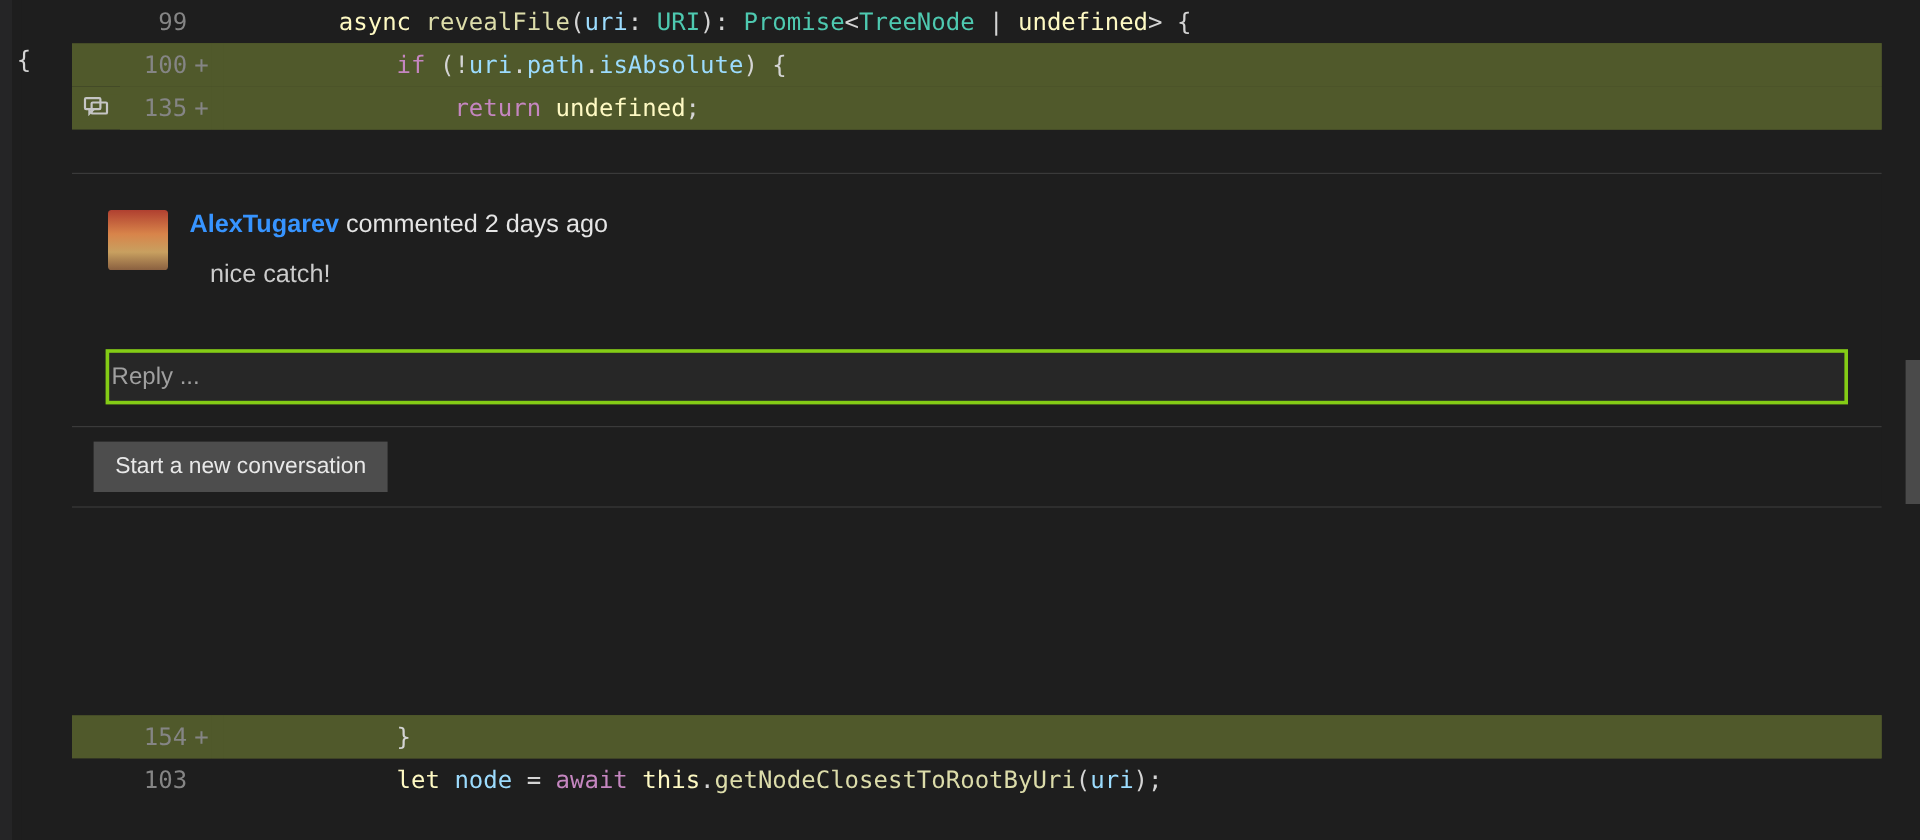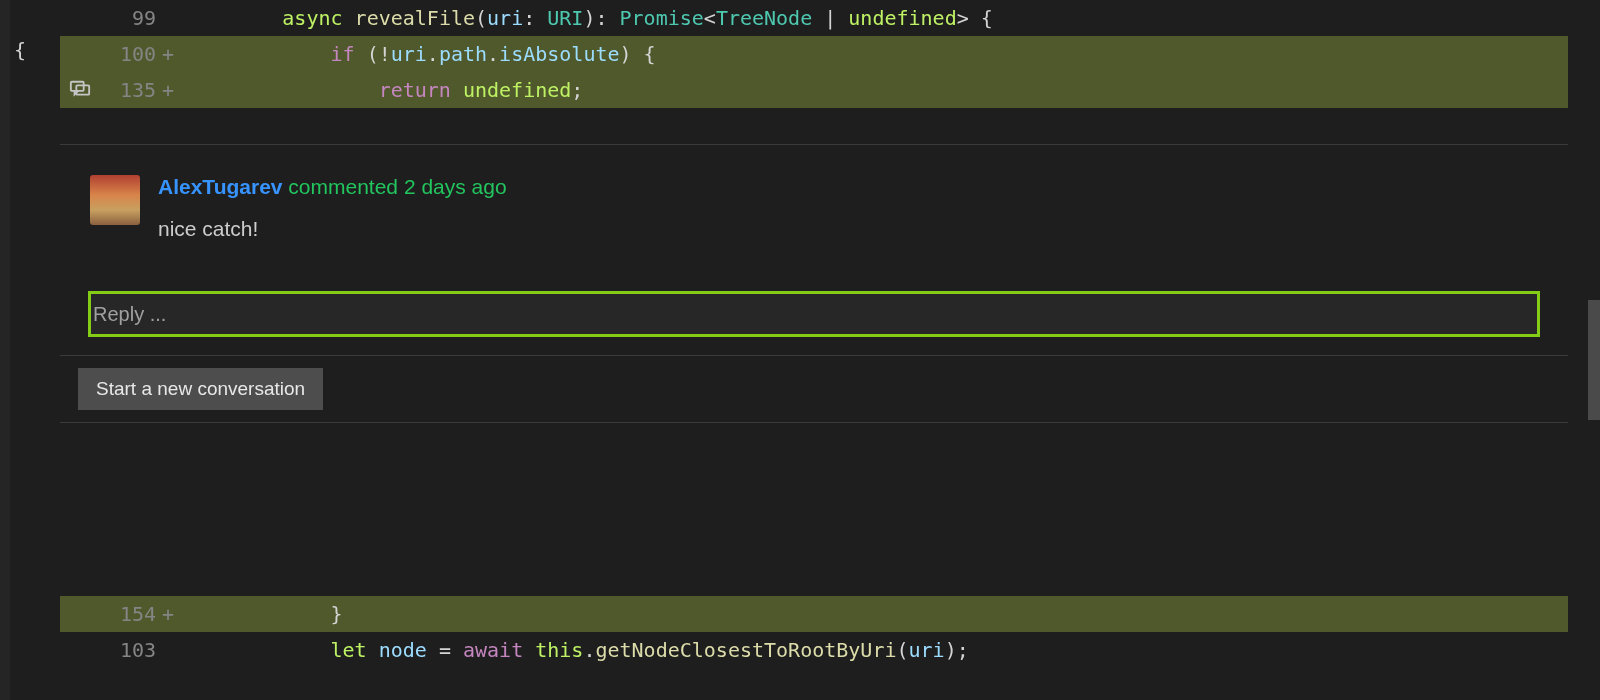--- a/index.html
+++ b/index.html
@@ -77,21 +77,21 @@
   .line.added {
     background: #50592b;
   }
   .line.added .linenum { background: #50592b; }
   .line.added .plus { background: #50592b; }
   .line.added .gutter-icon { background: #50592b; }
   .line.added .diff-gutter { background: #50592b; }
   .line.added .code { background: #50592b; }
 
   .tok-comment { color: #608b4e; }
-  .tok-kw { color: #bef264; }
+  .tok-kw { color: #fef9c3; }
   .tok-fn { color: #dcdcaa; }
   .tok-var { color: #9cdcfe; }
   .tok-type { color: #4ec9b0; }
   .tok-ctrl { color: #c586c0; }
   .tok-punc { color: #d4d4d4; }
 
   
   .thread {
     position: absolute;
     left: 60px;
@@ -112,22 +112,22 @@
     border-radius: 3px;
     flex-shrink: 0;
   }
   .comment-body { flex: 1; color: #cccccc; }
   .comment-header { margin-bottom: 18px; font-size: 21px; }
   .author {
     color: #3794ff;
     font-weight: 700;
     cursor: pointer;
   }
-  .meta { color: #22c55e; }
-  .comment-text { font-size: 21px; color: #cccccc; }
+  .meta { color: #e5e5e5; }
+  .comment-text { font-size: 21px; color: #cccccc; margin-left: 17px; }
 
   .reply-box {
     margin: 20px 28px 18px 28px;
     height: 46px;
     background: #272727;
     border: 3px solid #84cc16;
     color: #a0a0a0;
     font-size: 20px;
     padding: 0 2px;
     width: calc(100% - 56px);

